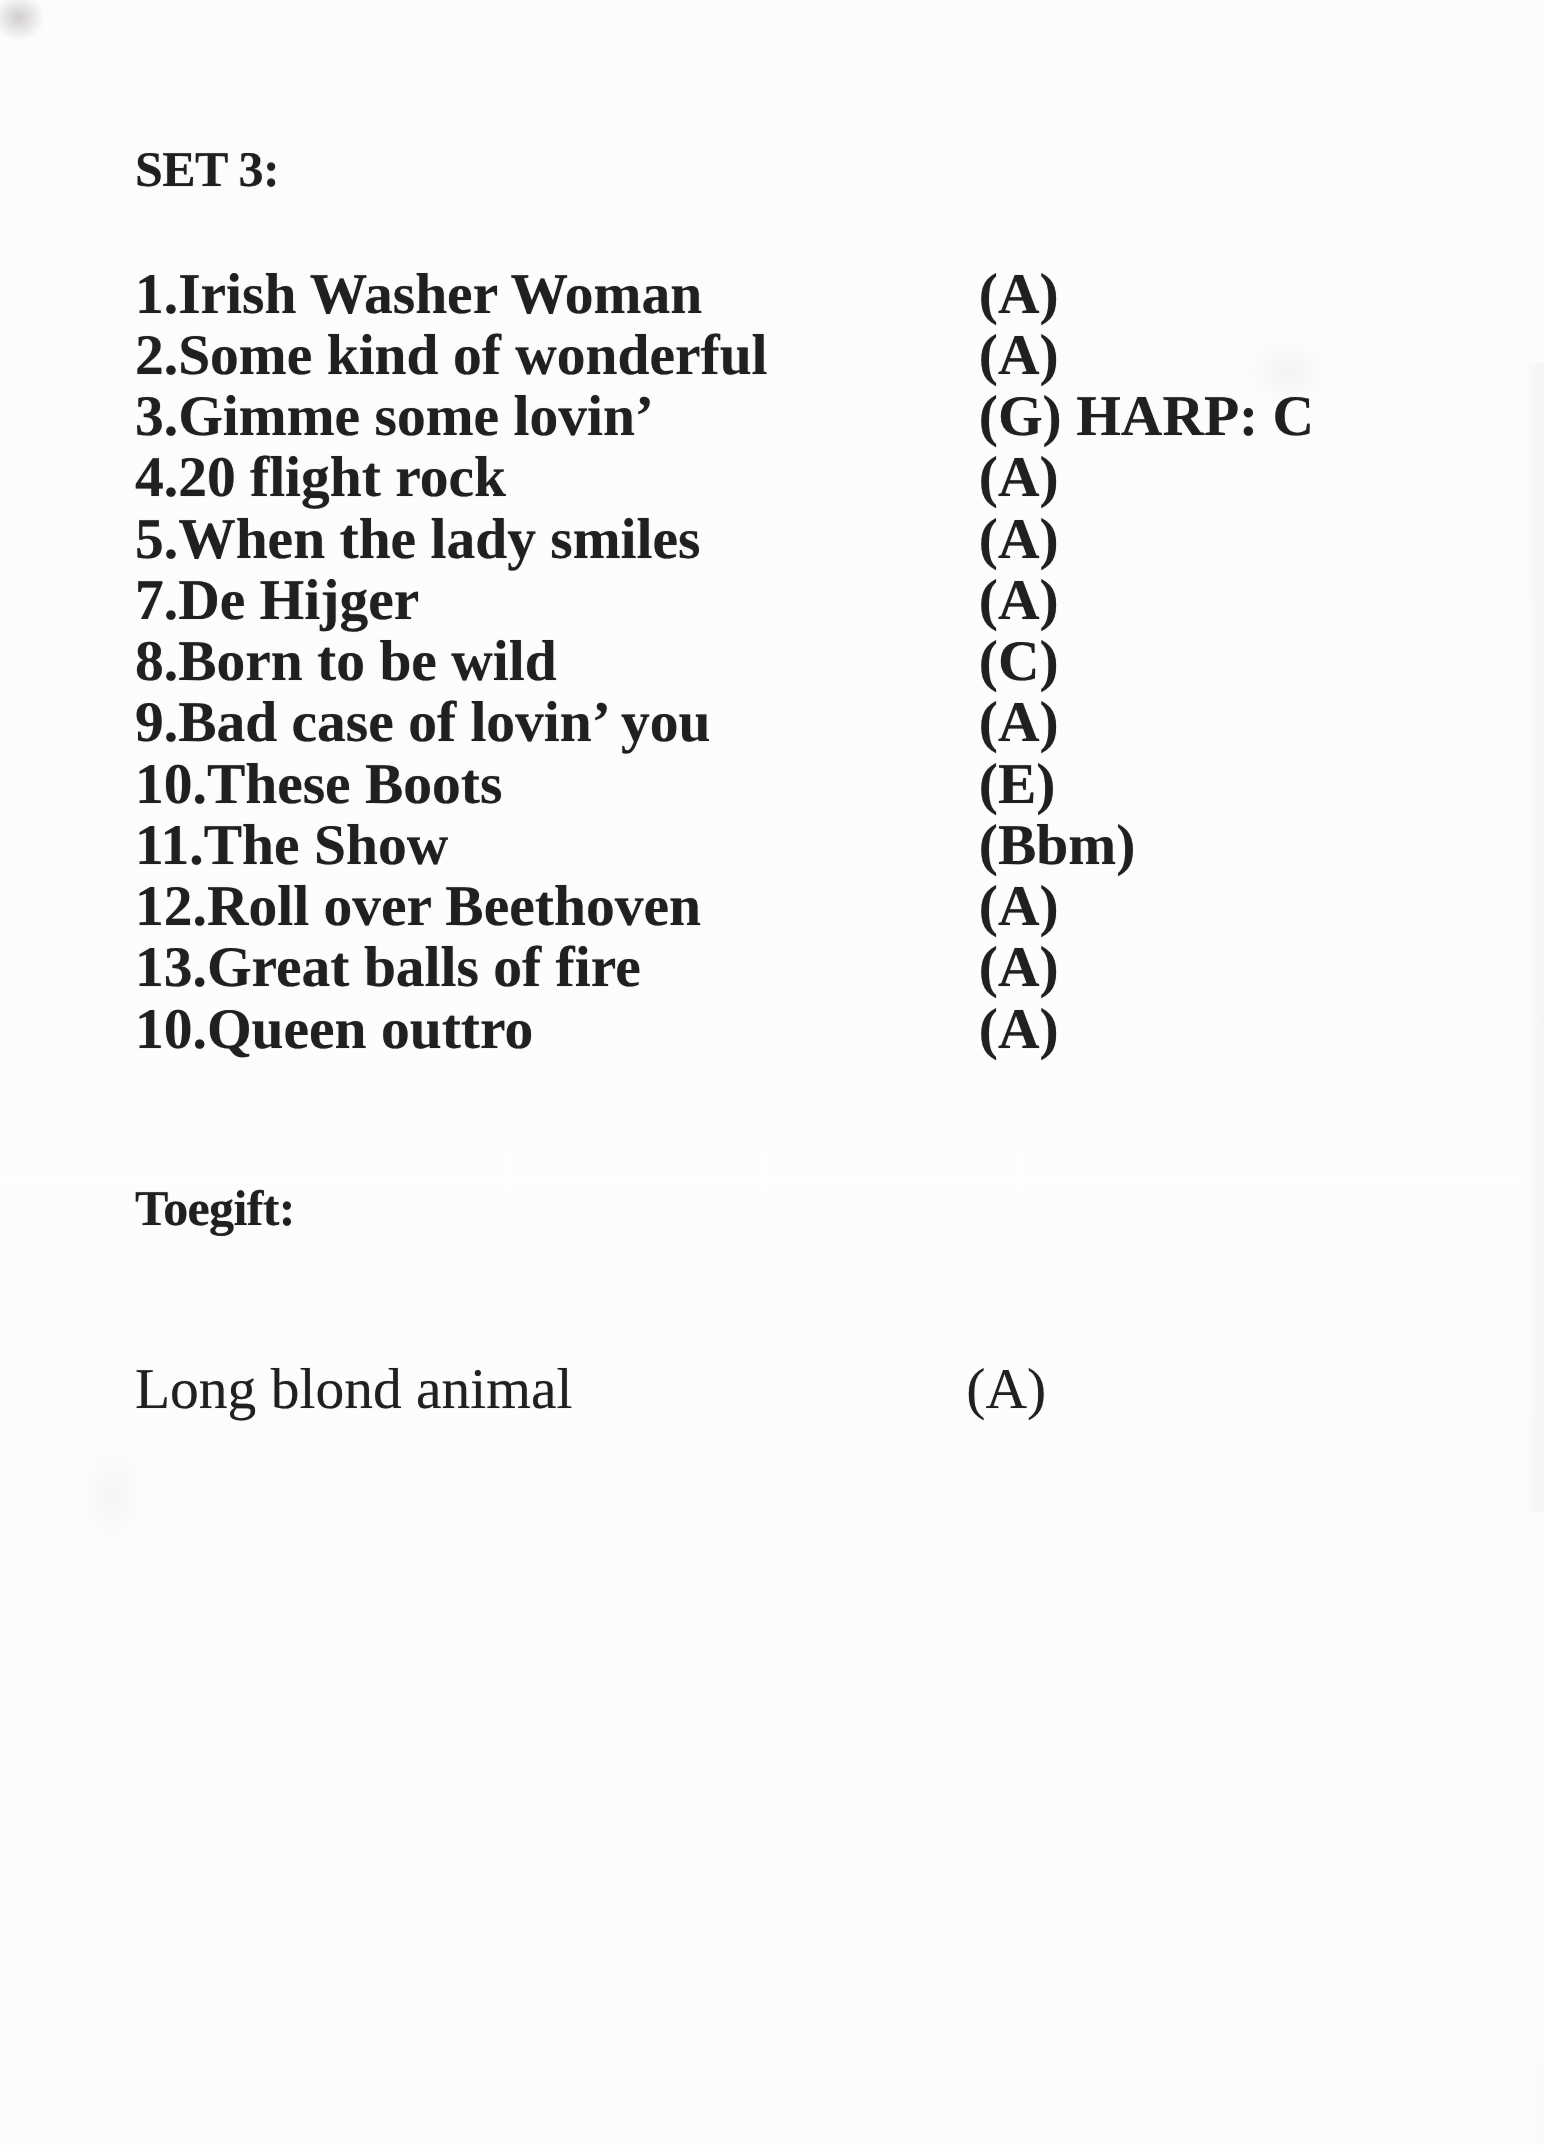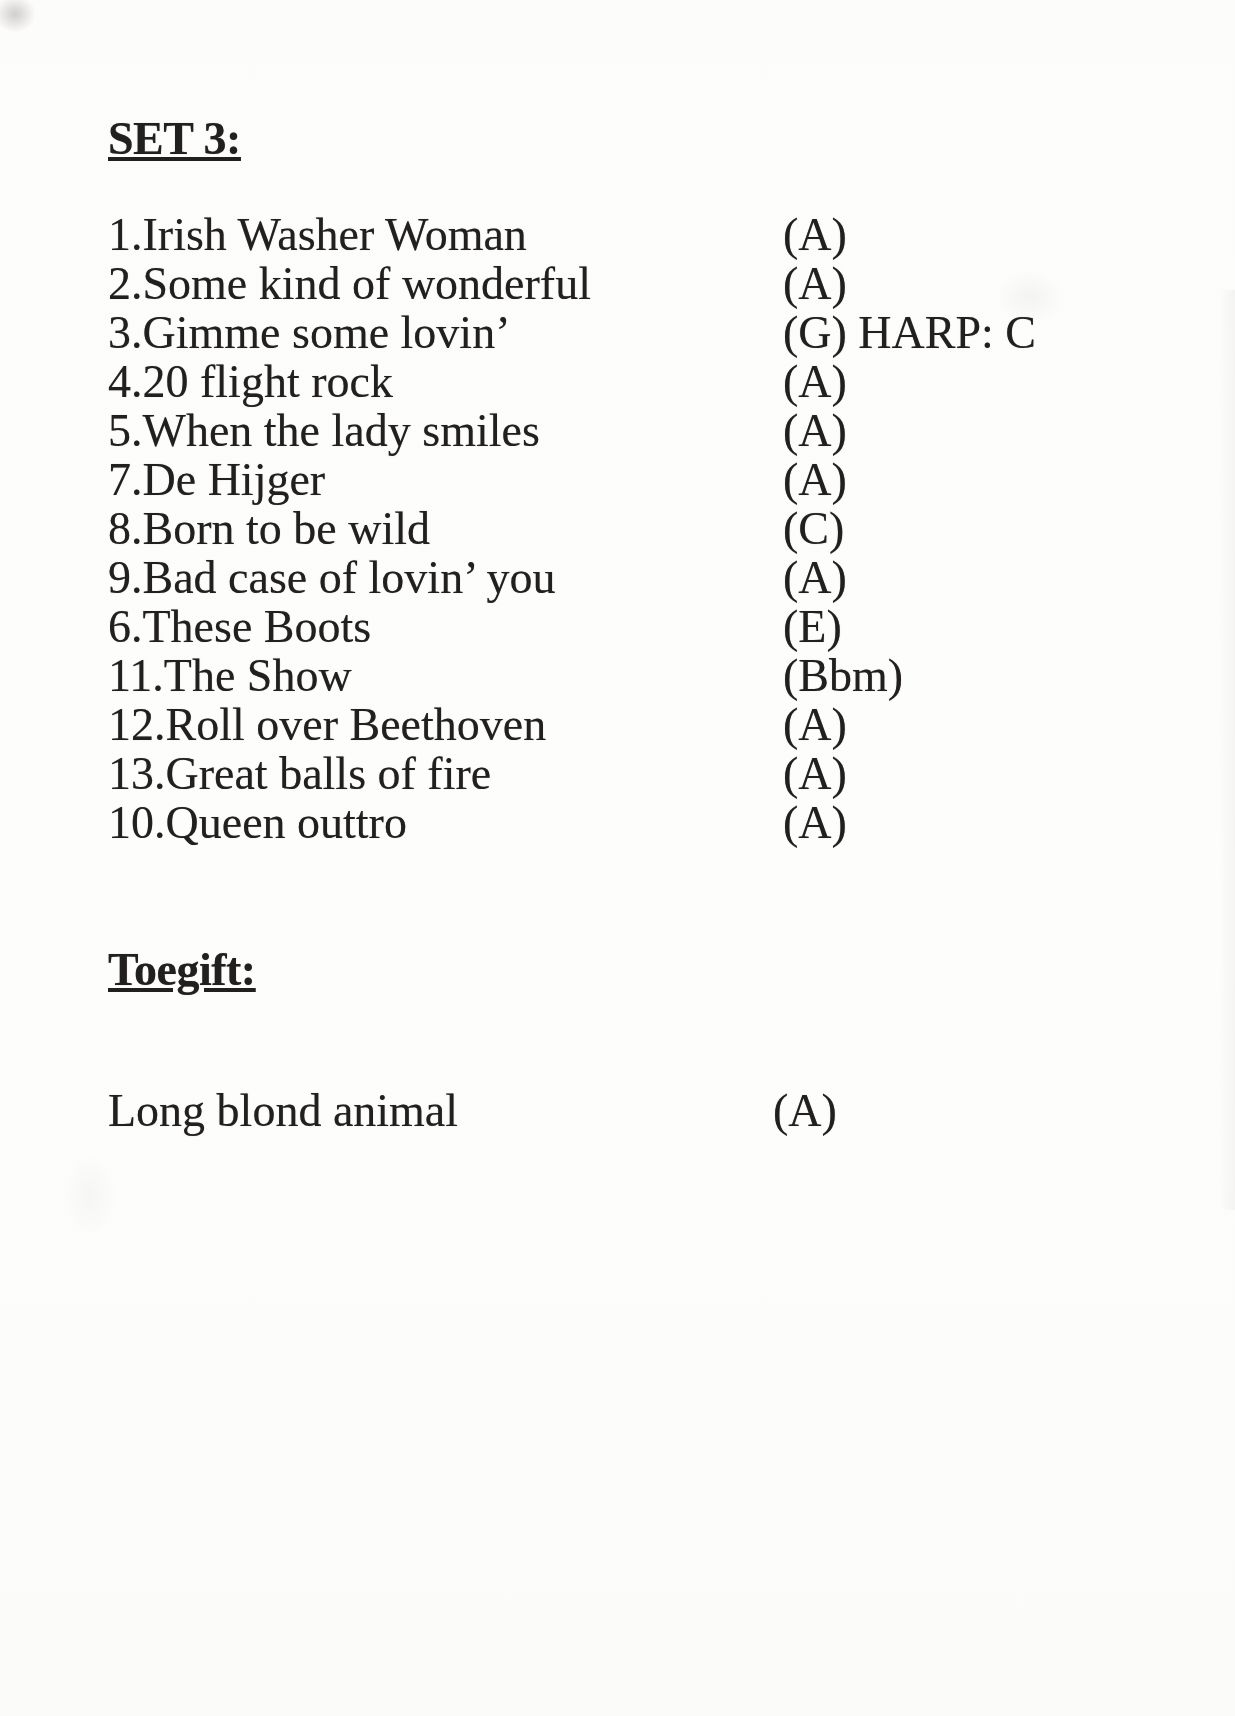--- a/index.html
+++ b/index.html
@@ -29,34 +29,34 @@
     background: radial-gradient(closest-side, rgba(80,75,75,0.05), rgba(80,75,75,0) 75%);
   }
   .smudge-bottom-left {
     left: 55px; top: 1140px; width: 70px; height: 110px;
     background: radial-gradient(closest-side, rgba(80,75,75,0.04), rgba(80,75,75,0) 75%);
   }
   .heading {
     position: absolute;
     left: 108px;
     margin: 0;
-    font-size: 46px;
+    font-size: 40px;
     font-weight: bold;
     line-height: 1;
     letter-spacing: -0.5px;
     text-shadow: 0 0 0.7px rgba(35,30,30,0.55);
     white-space: nowrap;
-    text-decoration: underline;
   }
   #set-heading { top: 116px; }
   #encore-heading { top: 947px; }
   .setlist {
     position: absolute;
     left: 108px; top: 210px;
     width: 1060px;
+    font-weight: bold;
   }
   .row {
     position: relative;
     line-height: 49px;
     font-size: 46px;
     white-space: nowrap;
     text-shadow: 0 0 0.7px rgba(35,30,30,0.5);
   }
   .row .key { position: absolute; left: 675px; top: 0; }
   .encore-block {
@@ -105,21 +105,21 @@
     </div>
     <div class="row">
       <span class="song">8.Born to be wild</span>
       <span class="key">(C)</span>
     </div>
     <div class="row">
       <span class="song">9.Bad case of lovin’ you</span>
       <span class="key">(A)</span>
     </div>
     <div class="row">
-      <span class="song">6.These Boots</span>
+      <span class="song">10.These Boots</span>
       <span class="key">(E)</span>
     </div>
     <div class="row">
       <span class="song">11.The Show</span>
       <span class="key">(Bbm)</span>
     </div>
     <div class="row">
       <span class="song">12.Roll over Beethoven</span>
       <span class="key">(A)</span>
     </div>

